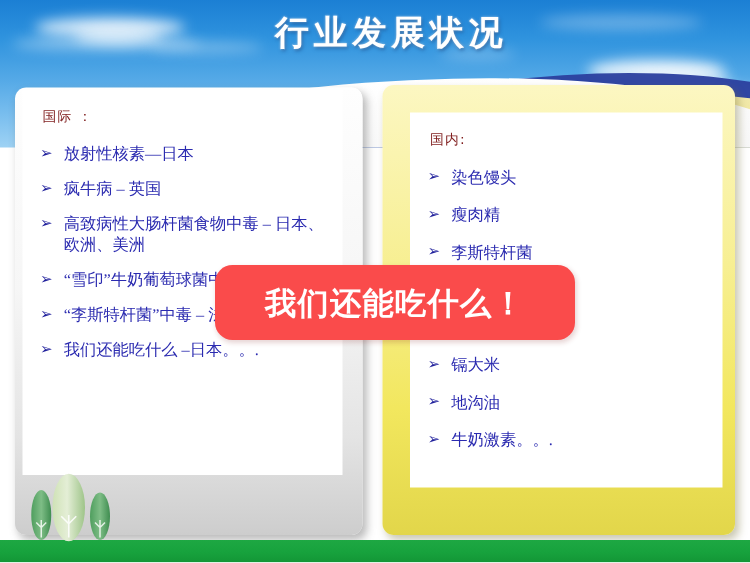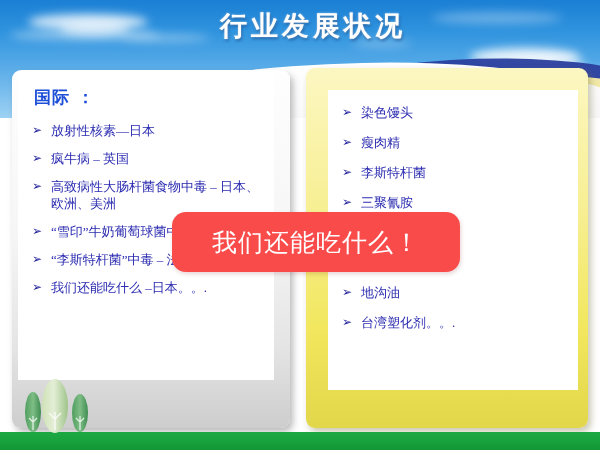--- a/index.html
+++ b/index.html
@@ -140,23 +140,23 @@
   .card-left  { left: 18px;  top: 72px; width: 256px; height: 308px; }
   .card-right { left: 328px; top: 90px; width: 250px; height: 300px; }
 
   .card-inner {
     padding: 14px 10px 0 14px;
     box-sizing: border-box;
     height: 100%;
   }
 
   .sec-head {
-    color: #1d4ed8;
-    font-weight: bold;
-    font-size: 17px;
+    color: #7f1d1d;
+    font-weight: normal;
+    font-size: 11px;
     margin: 0 0 13px 2px;
     letter-spacing: 1px;
   }
   .sec-head.right-head { margin-left: 2px; margin-bottom: 14px; }
 
   ul.items {
     list-style: none;
     margin: 0;
     padding: 0;
   }
@@ -187,21 +187,21 @@
     border-radius: 14px;
     z-index: 20;
     display: flex;
     align-items: center;
     justify-content: center;
     box-shadow: 1px 2px 4px rgba(120,20,20,.18);
   }
   .red-banner .btxt {
     color: #ffffff;
     font-size: 25px;
-    font-weight: normal;
+    font-weight: bold;
     letter-spacing: 1px;
     white-space: nowrap;
   }
 </style>
 </head>
 <body>
 
 <div id="slide">
 
   <div class="sky">
@@ -251,20 +251,21 @@
         <li>
           <span class="bullet">➢</span>
           <span class="itxt">我们还能吃什么 –日本。。.</span>
         </li>
       </ul>
     </div>
   </div>
 
   <div class="card card-right">
     <div class="card-inner">
+      <div class="sec-head right-head">国内:</div>
       <ul class="items right-items">
         <li>
           <span class="bullet">➢</span>
           <span class="itxt">染色馒头</span>
         </li>
         <li>
           <span class="bullet">➢</span>
           <span class="itxt">瘦肉精</span>
         </li>
         <li>
@@ -282,21 +283,21 @@
         <li>
           <span class="bullet">➢</span>
           <span class="itxt">镉大米</span>
         </li>
         <li>
           <span class="bullet">➢</span>
           <span class="itxt">地沟油</span>
         </li>
         <li>
           <span class="bullet">➢</span>
-          <span class="itxt">台湾塑化剂。。.</span>
+          <span class="itxt">牛奶激素。。.</span>
         </li>
       </ul>
     </div>
   </div>
 
   <div class="red-banner">
     <span class="btxt">我们还能吃什么！</span>
   </div>
 
   <svg class="trees" viewBox="0 0 90 58">

